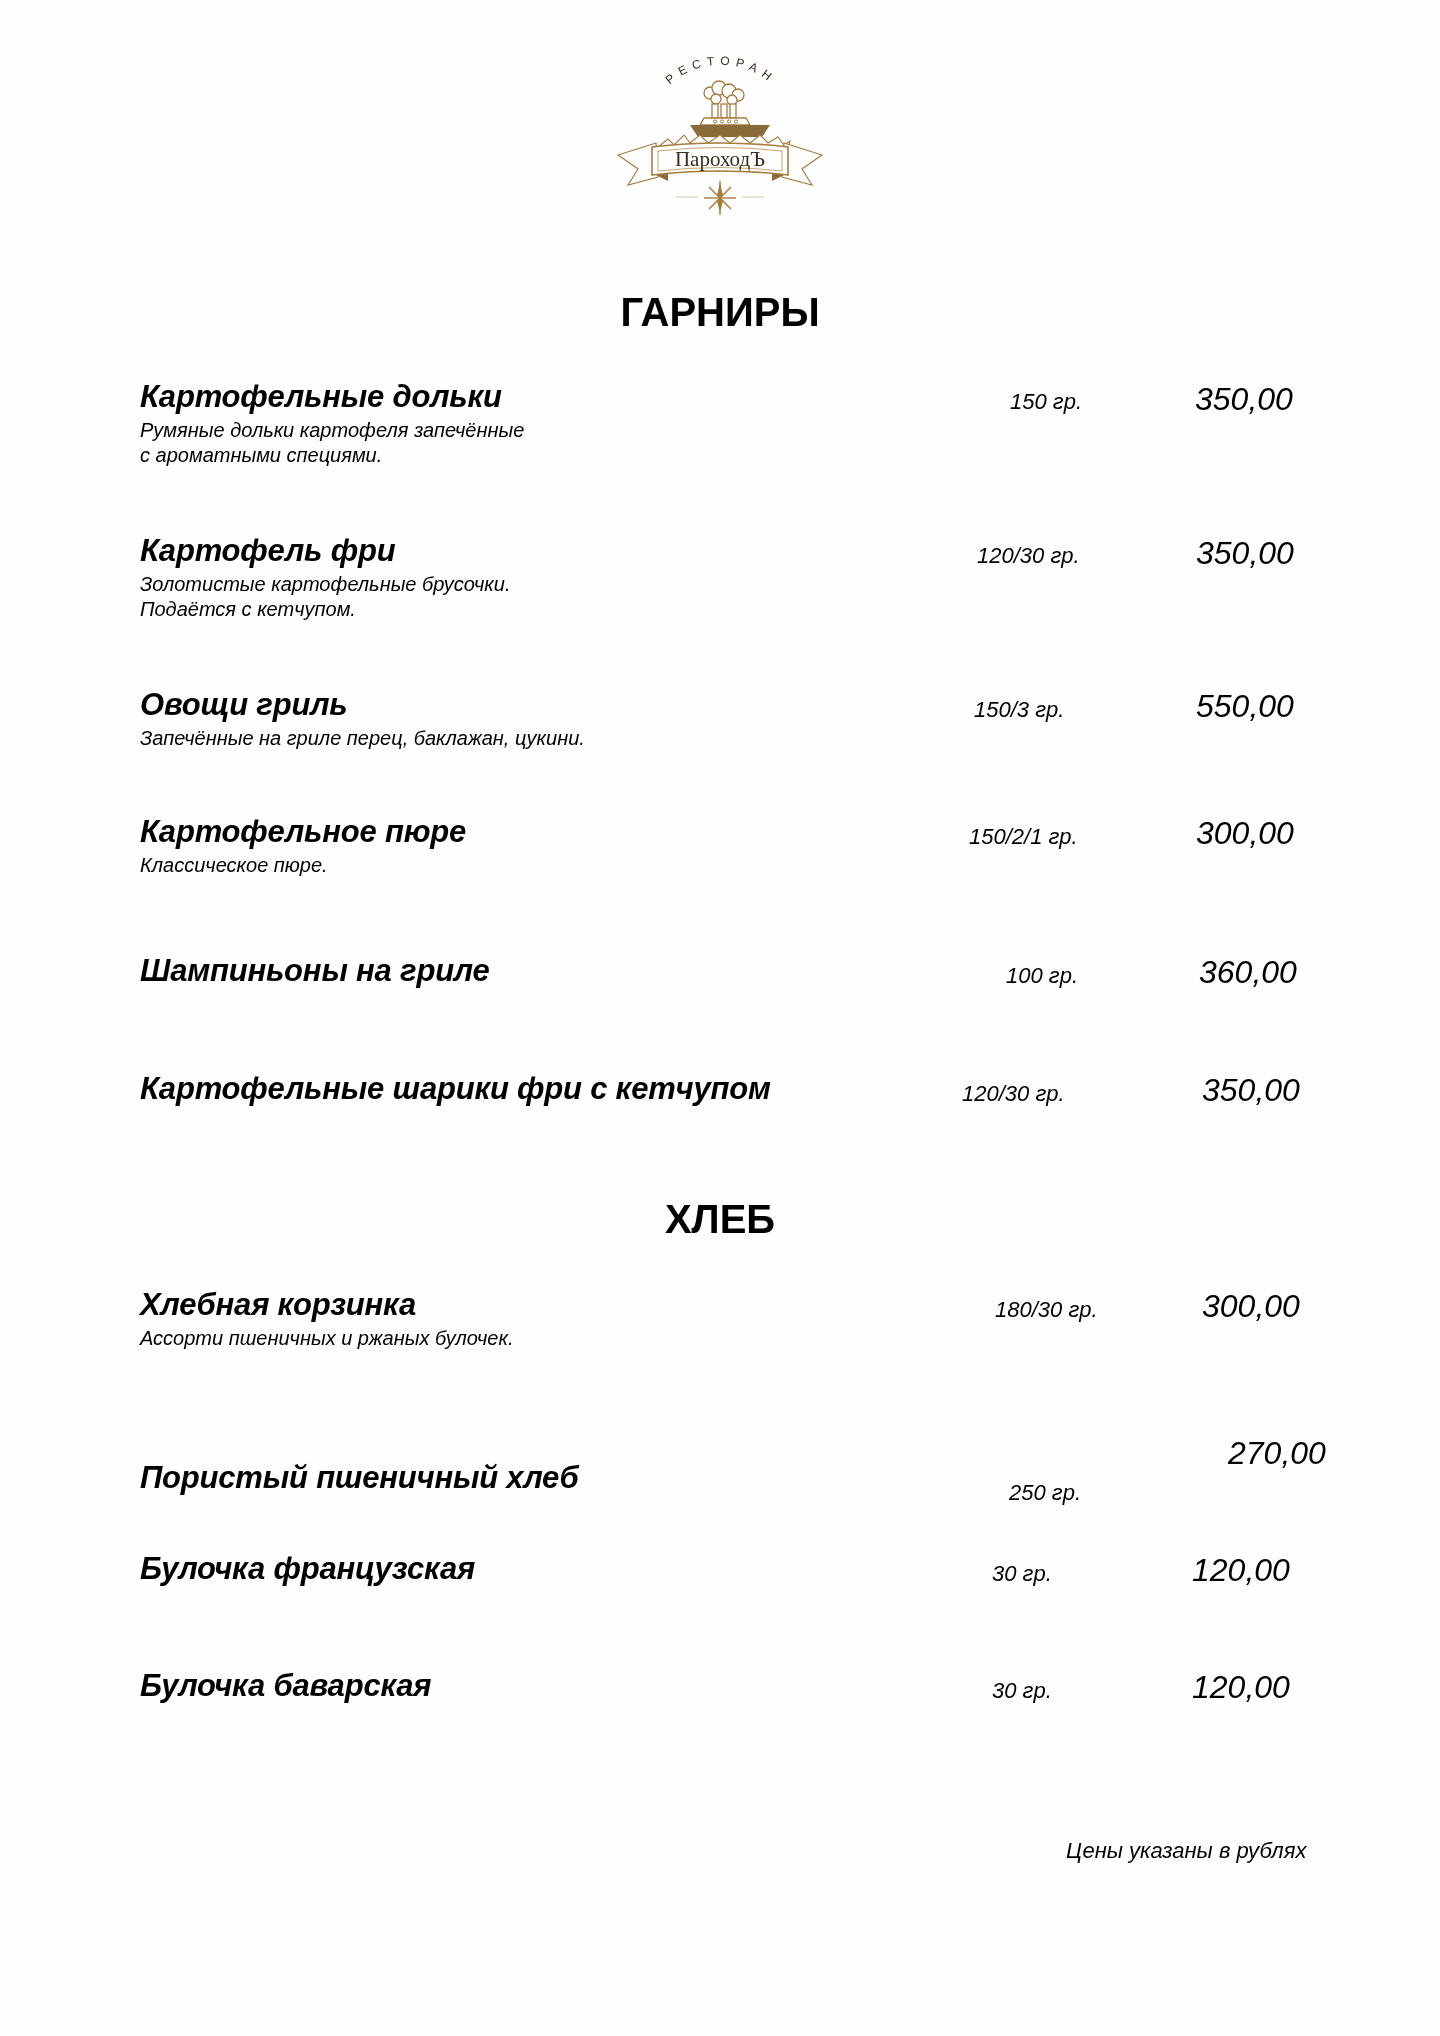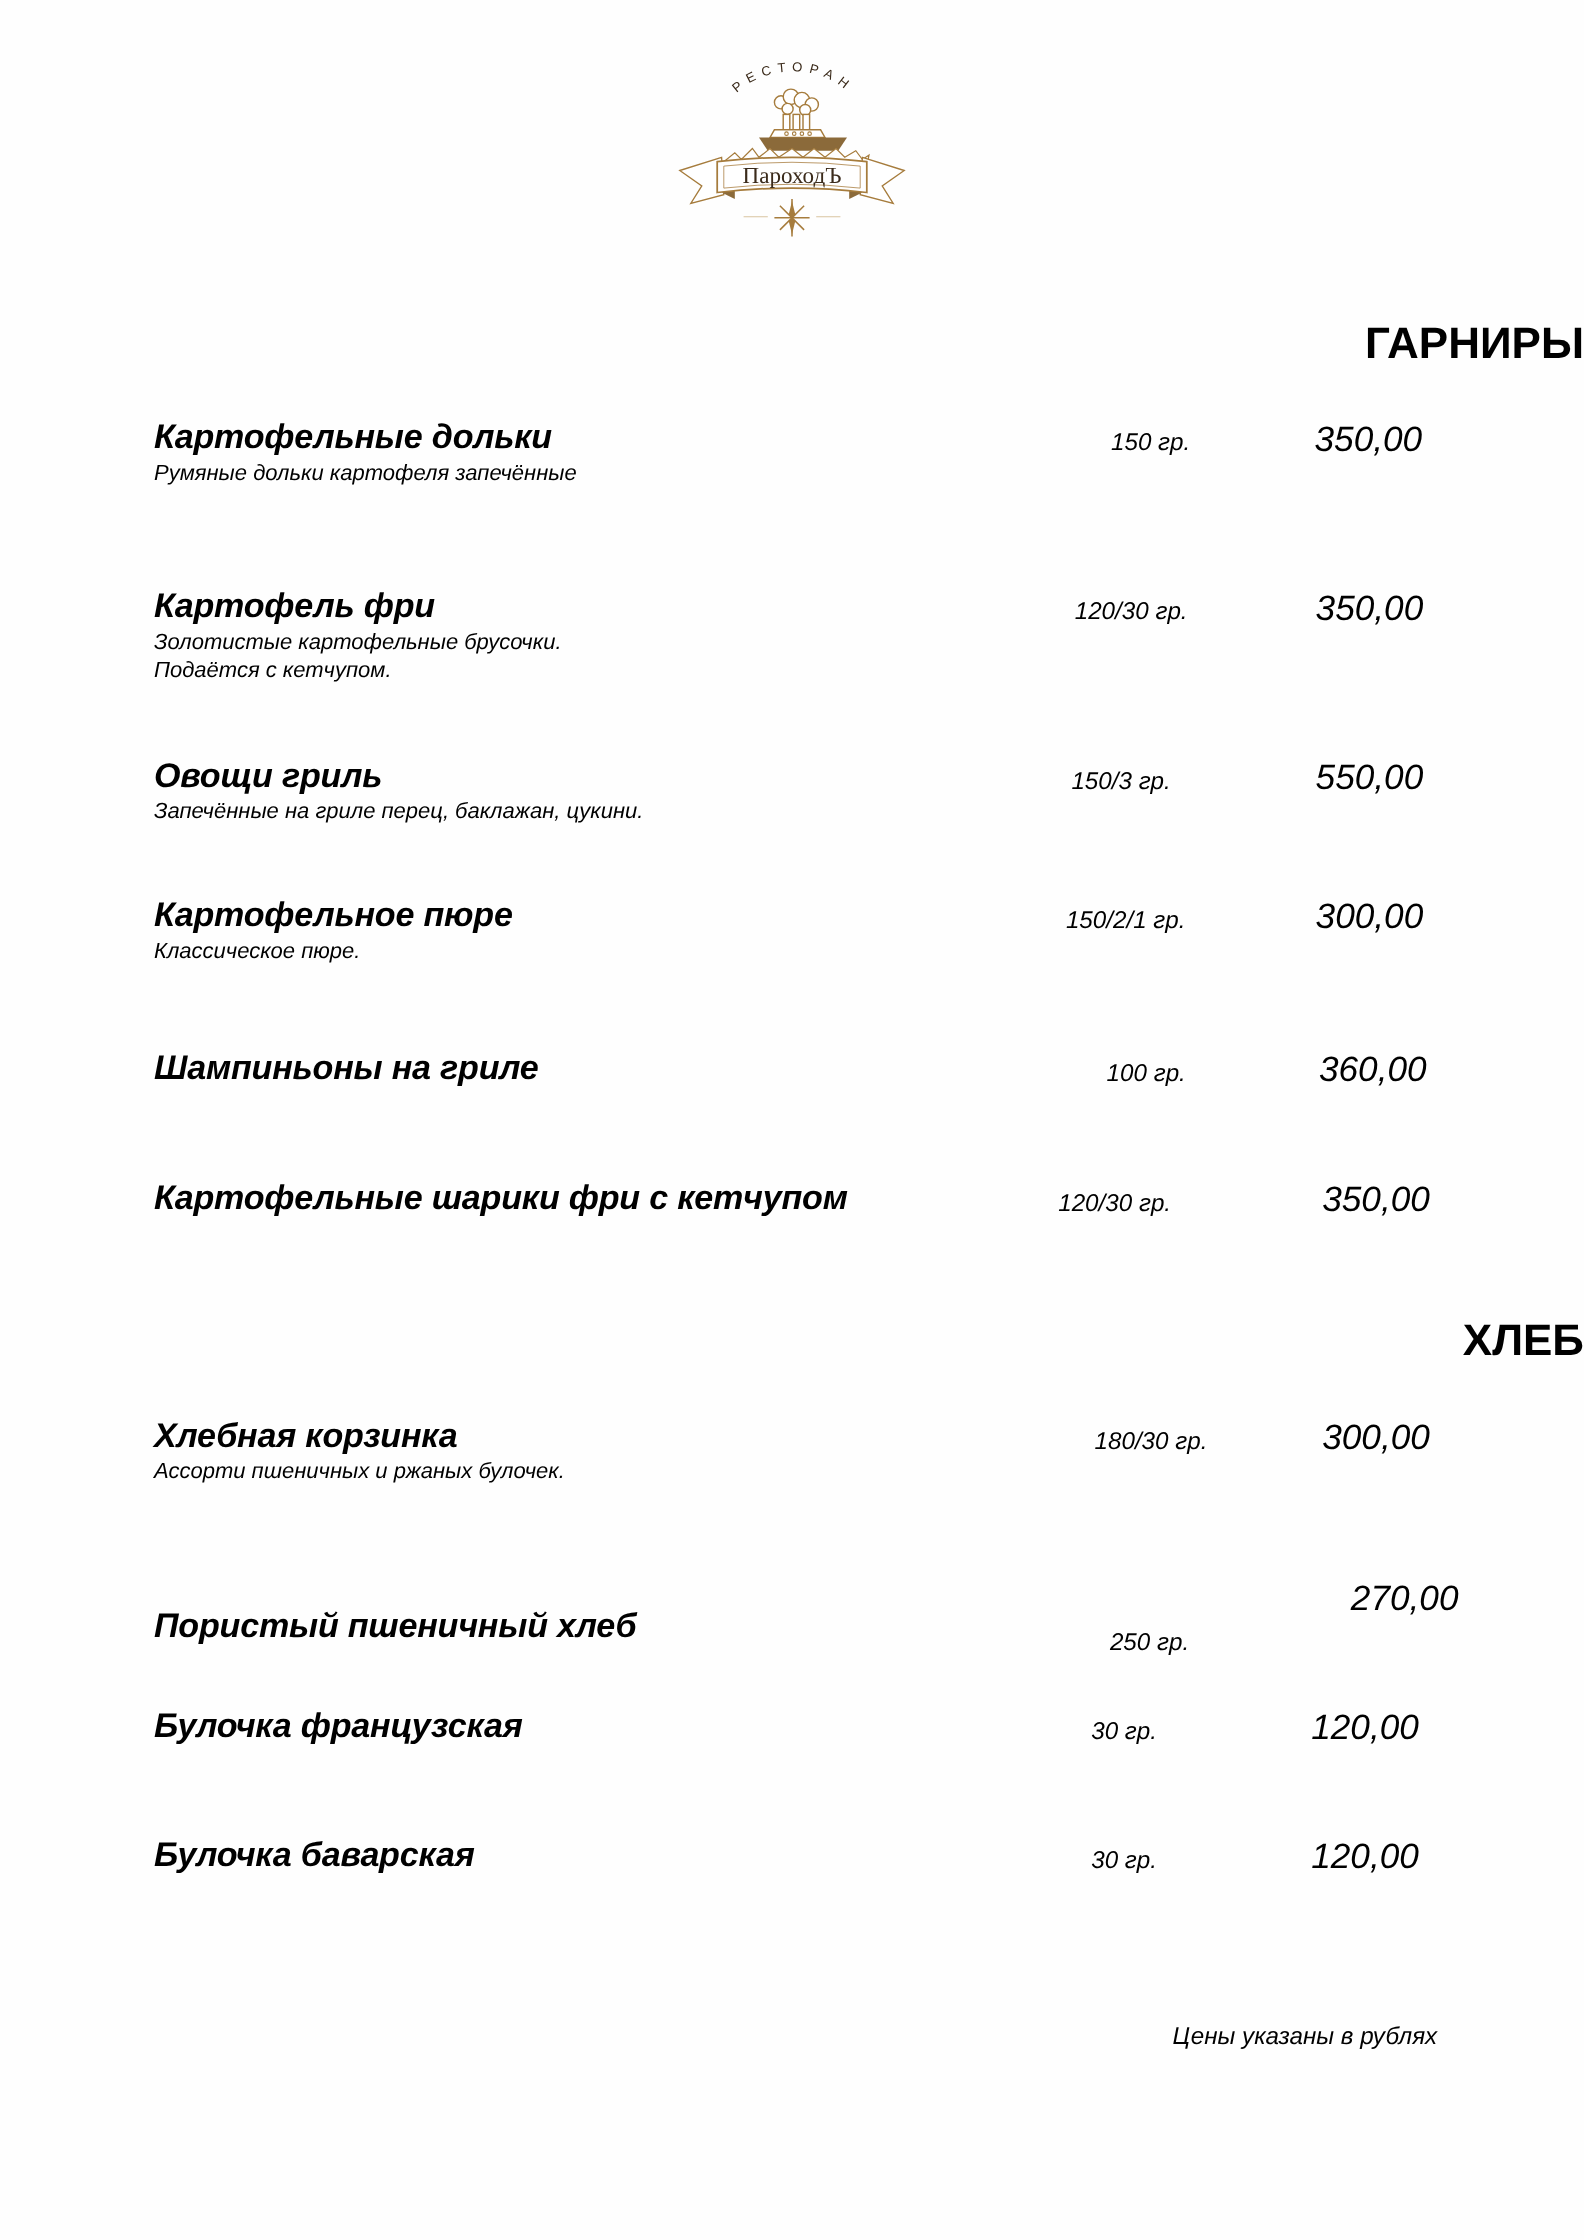--- a/index.html
+++ b/index.html
@@ -1,19 +1,19 @@
 <!DOCTYPE html>
 <html><head>
 <meta charset="utf-8">
 <style>
   html, body { margin: 0; padding: 0; background: #ffffff; }
   body { width: 1440px; height: 2036px; position: relative; overflow: hidden; font-family: "Liberation Sans", sans-serif; color: #000; }
   .page { position: absolute; left: 0; top: 0; width: 1440px; height: 2036px; background: #fefefe; }
   .abs { position: absolute; white-space: nowrap; line-height: 1; }
-  .section-title { font-weight: bold; font-size: 40px; width: 1440px; left: 0; text-align: right; }
+  .section-title { font-weight: bold; font-size: 40px; width: 1440px; left: 0; text-align: center; }
   .item-name { font-weight: bold; font-style: italic; font-size: 31px; left: 140px; letter-spacing: -0.2px; }
   .item-desc { font-style: italic; font-size: 20px; left: 140px; line-height: 25px; white-space: normal; width: 700px; }
   .item-desc span { display: block; }
   .item-weight { font-style: italic; font-size: 22px; }
   .item-price { font-style: italic; font-size: 32px; }
   .footer-note { font-style: italic; font-size: 22px; }
   .logo { position: absolute; left: 612px; top: 55px; width: 216px; height: 165px; }
 </style>
 </head>
 <body>
@@ -78,20 +78,21 @@
       <path d="M 130 142 L 152 142" stroke="#d9c4a0" stroke-width="1"></path>
     </svg>
   </div>
 
   <div class="abs section-title" style="top:292px;">ГАРНИРЫ</div>
 
   <div>
     <div class="abs item-name" style="top:381px;">Картофельные дольки</div>
     <div class="abs item-desc" style="top:418px;">
       <span>Румяные дольки картофеля запечённые</span>
+      <span>с ароматными специями.</span>
     </div>
     <div class="abs item-weight" style="left:1010px; top:391px;">150 гр.</div>
     <div class="abs item-price" style="left:1195px; top:383px;">350,00</div>
   </div>
 
   <div>
     <div class="abs item-name" style="top:535px;">Картофель фри</div>
     <div class="abs item-desc" style="top:572px;">
       <span>Золотистые картофельные брусочки.</span>
       <span>Подаётся с кетчупом.</span>

